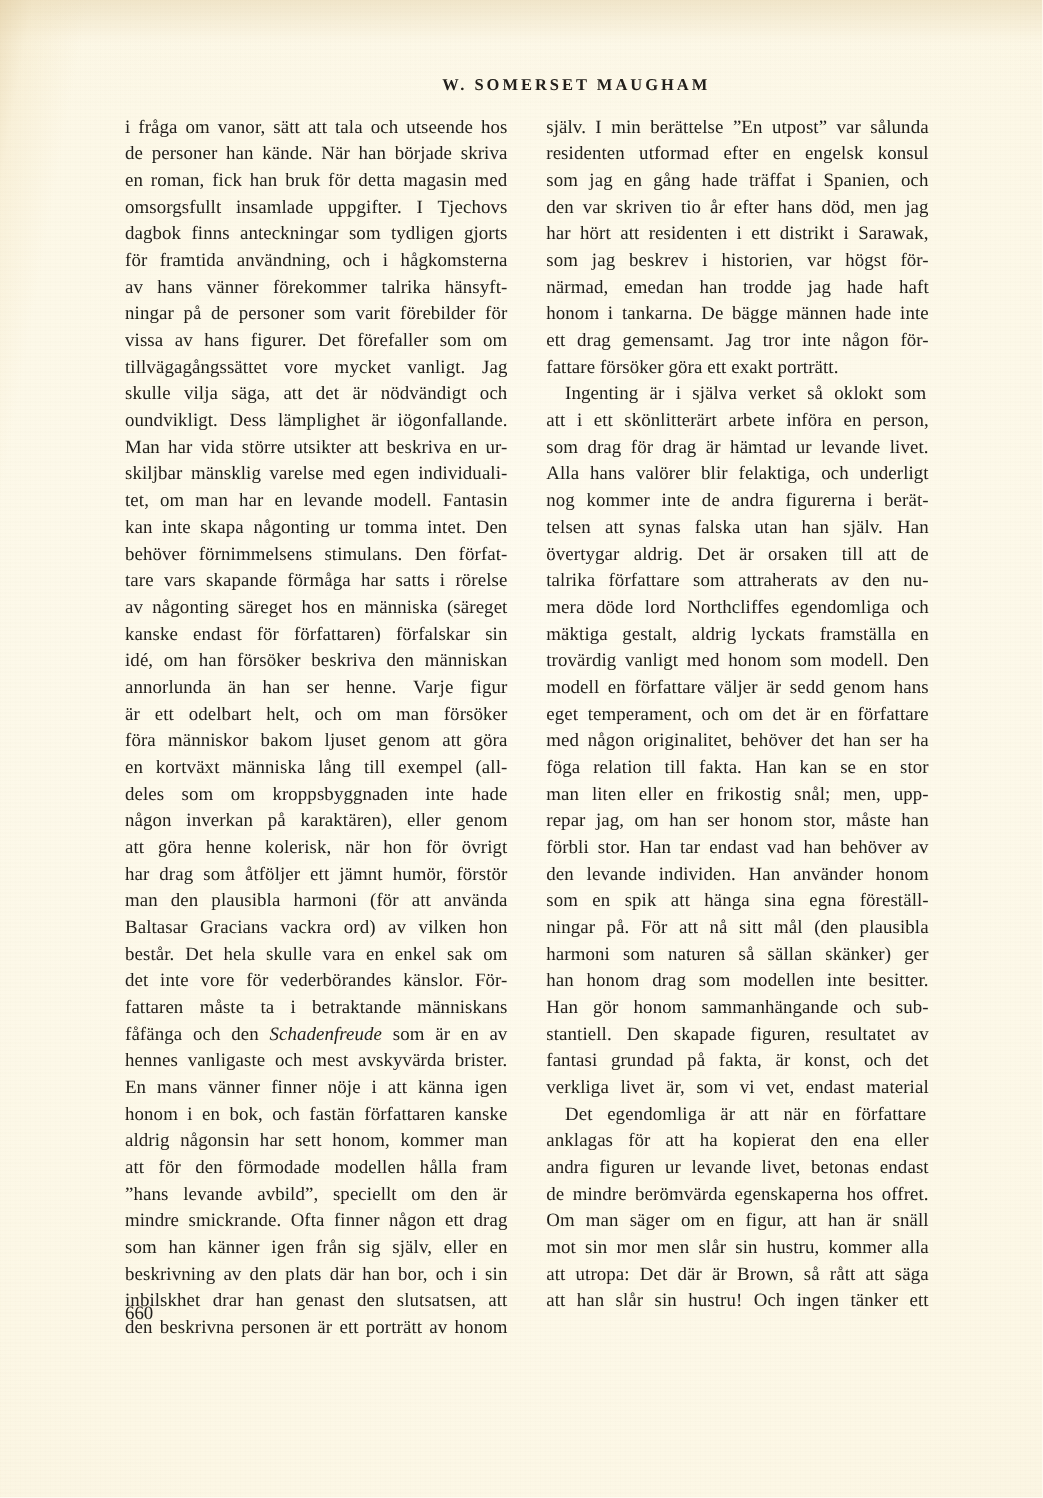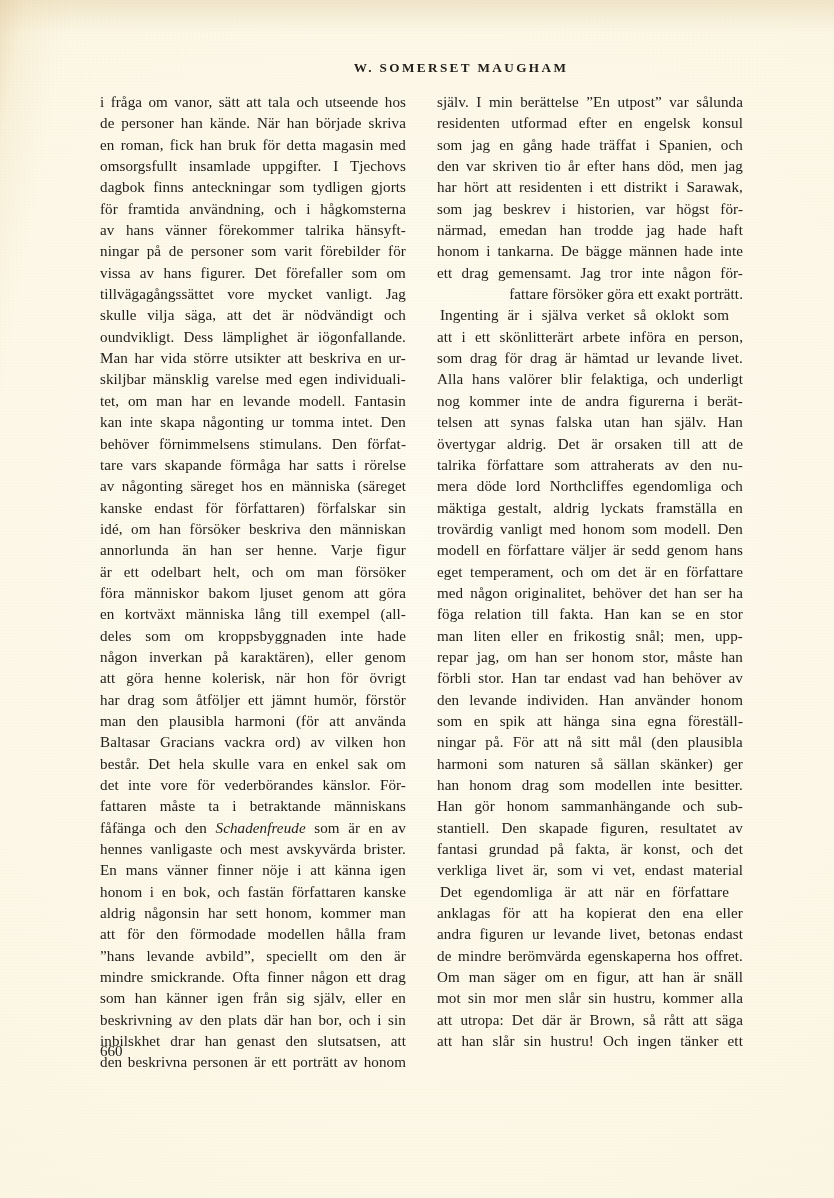--- a/index.html
+++ b/index.html
@@ -74,24 +74,24 @@
 
   
   .line.j {
     display: flex;
     justify-content: space-between;
     width: 306px;
   }
   .line.j > span { white-space: pre; }
 
   
-  .line.r { display: block; text-align: right; }
+  .line.r { display: block; }
 
   .line.ind { padding-left: 17px; }
-  .line.j.ind { width: 289px; margin-left: 3px; padding-left: 0; }
+  .line.j.ind { width: 289px; margin-left: 15px; padding-left: 0; }
 
   .it { font-style: italic; text-align: center; }
 
   
   #folio {
     position: absolute;
     left: 100px;
     top: 1043px;
     font-size: 15.1px;
     color: #22201d;

